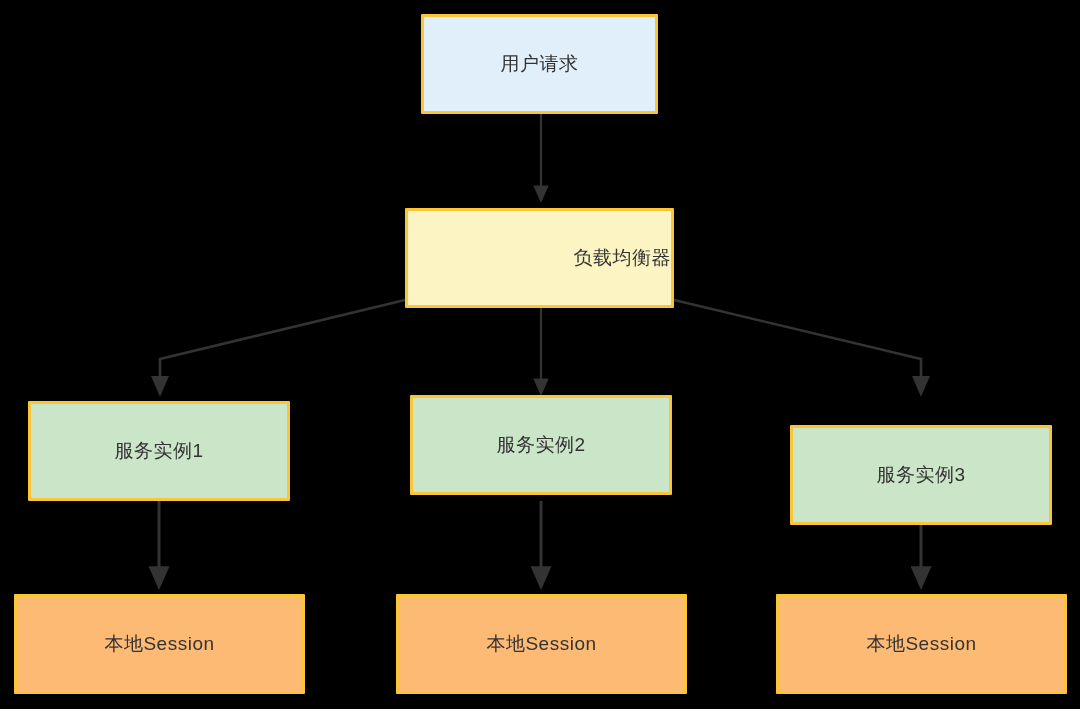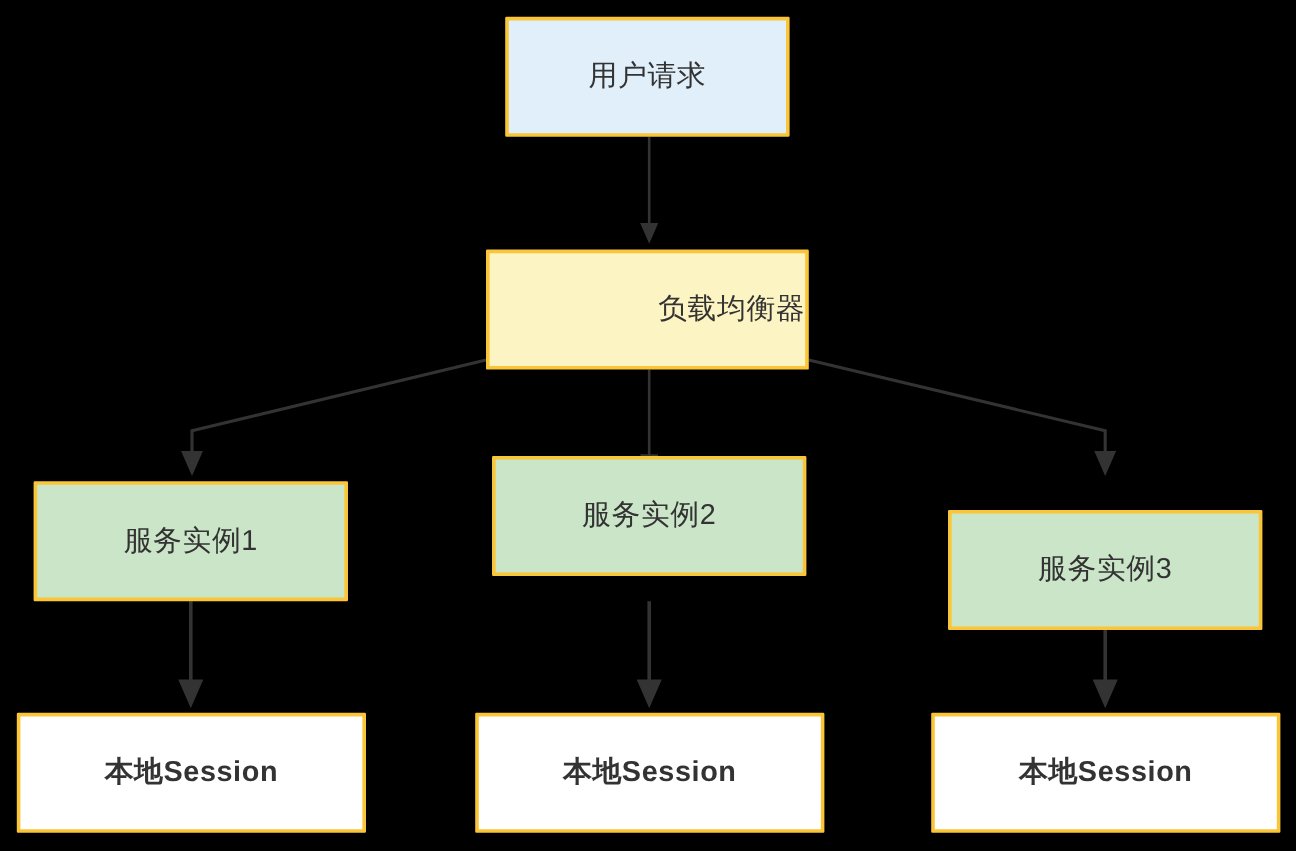--- a/index.html
+++ b/index.html
@@ -26,31 +26,31 @@
   .node {
     position: absolute;
     box-sizing: border-box;
     border: 3px solid #fac536;
     display: flex;
     align-items: center;
     justify-content: center;
     border-radius: 1px;
   }
   .node-label {
-    font-size: 24px;
+    font-size: 19px;
     line-height: 1.1;
     color: #333333;
     letter-spacing: 0.5px;
     white-space: nowrap;
     text-align: center;
   }
   .fill-blue   { background: #e1effa; }
   .fill-yellow { background: #fdf4c3; justify-content: flex-end; }
   .fill-green  { background: #cbe5c8; }
-  .fill-purple { background: #ffffff; font-weight: bold; }
+  .fill-purple { background: #fdba74; }
 </style>
 </head>
 <body>
 
 <div id="canvas">
 
   <svg id="edge-layer" width="1080" height="709" viewBox="0 0 1080 709" xmlns="http://www.w3.org/2000/svg">
     <defs>
       <marker id="arrowhead" markerWidth="8" markerHeight="7" refX="6.6" refY="3.5" orient="auto" markerUnits="strokeWidth">
         <polygon points="0 0, 8 3.5, 0 7" fill="#333333"></polygon>
@@ -77,21 +77,21 @@
   </div>
 
   <div class="node fill-yellow" style="left:405px; top:208px; width:269px; height:100px;">
     <span class="node-label">负载均衡器</span>
   </div>
 
   <div class="node fill-green" style="left:28px; top:401px; width:262px; height:100px;">
     <span class="node-label">服务实例1</span>
   </div>
 
-  <div class="node fill-green" style="left:410px; top:380px; width:262px; height:100px;">
+  <div class="node fill-green" style="left:410px; top:395px; width:262px; height:100px;">
     <span class="node-label">服务实例2</span>
   </div>
 
   <div class="node fill-green" style="left:790px; top:401px; width:262px; height:100px;margin-top:24px;">
     <span class="node-label">服务实例3</span>
   </div>
 
   <div class="node fill-purple" style="left:14px; top:594px; width:291px; height:100px;">
     <span class="node-label">本地Session</span>
   </div>

